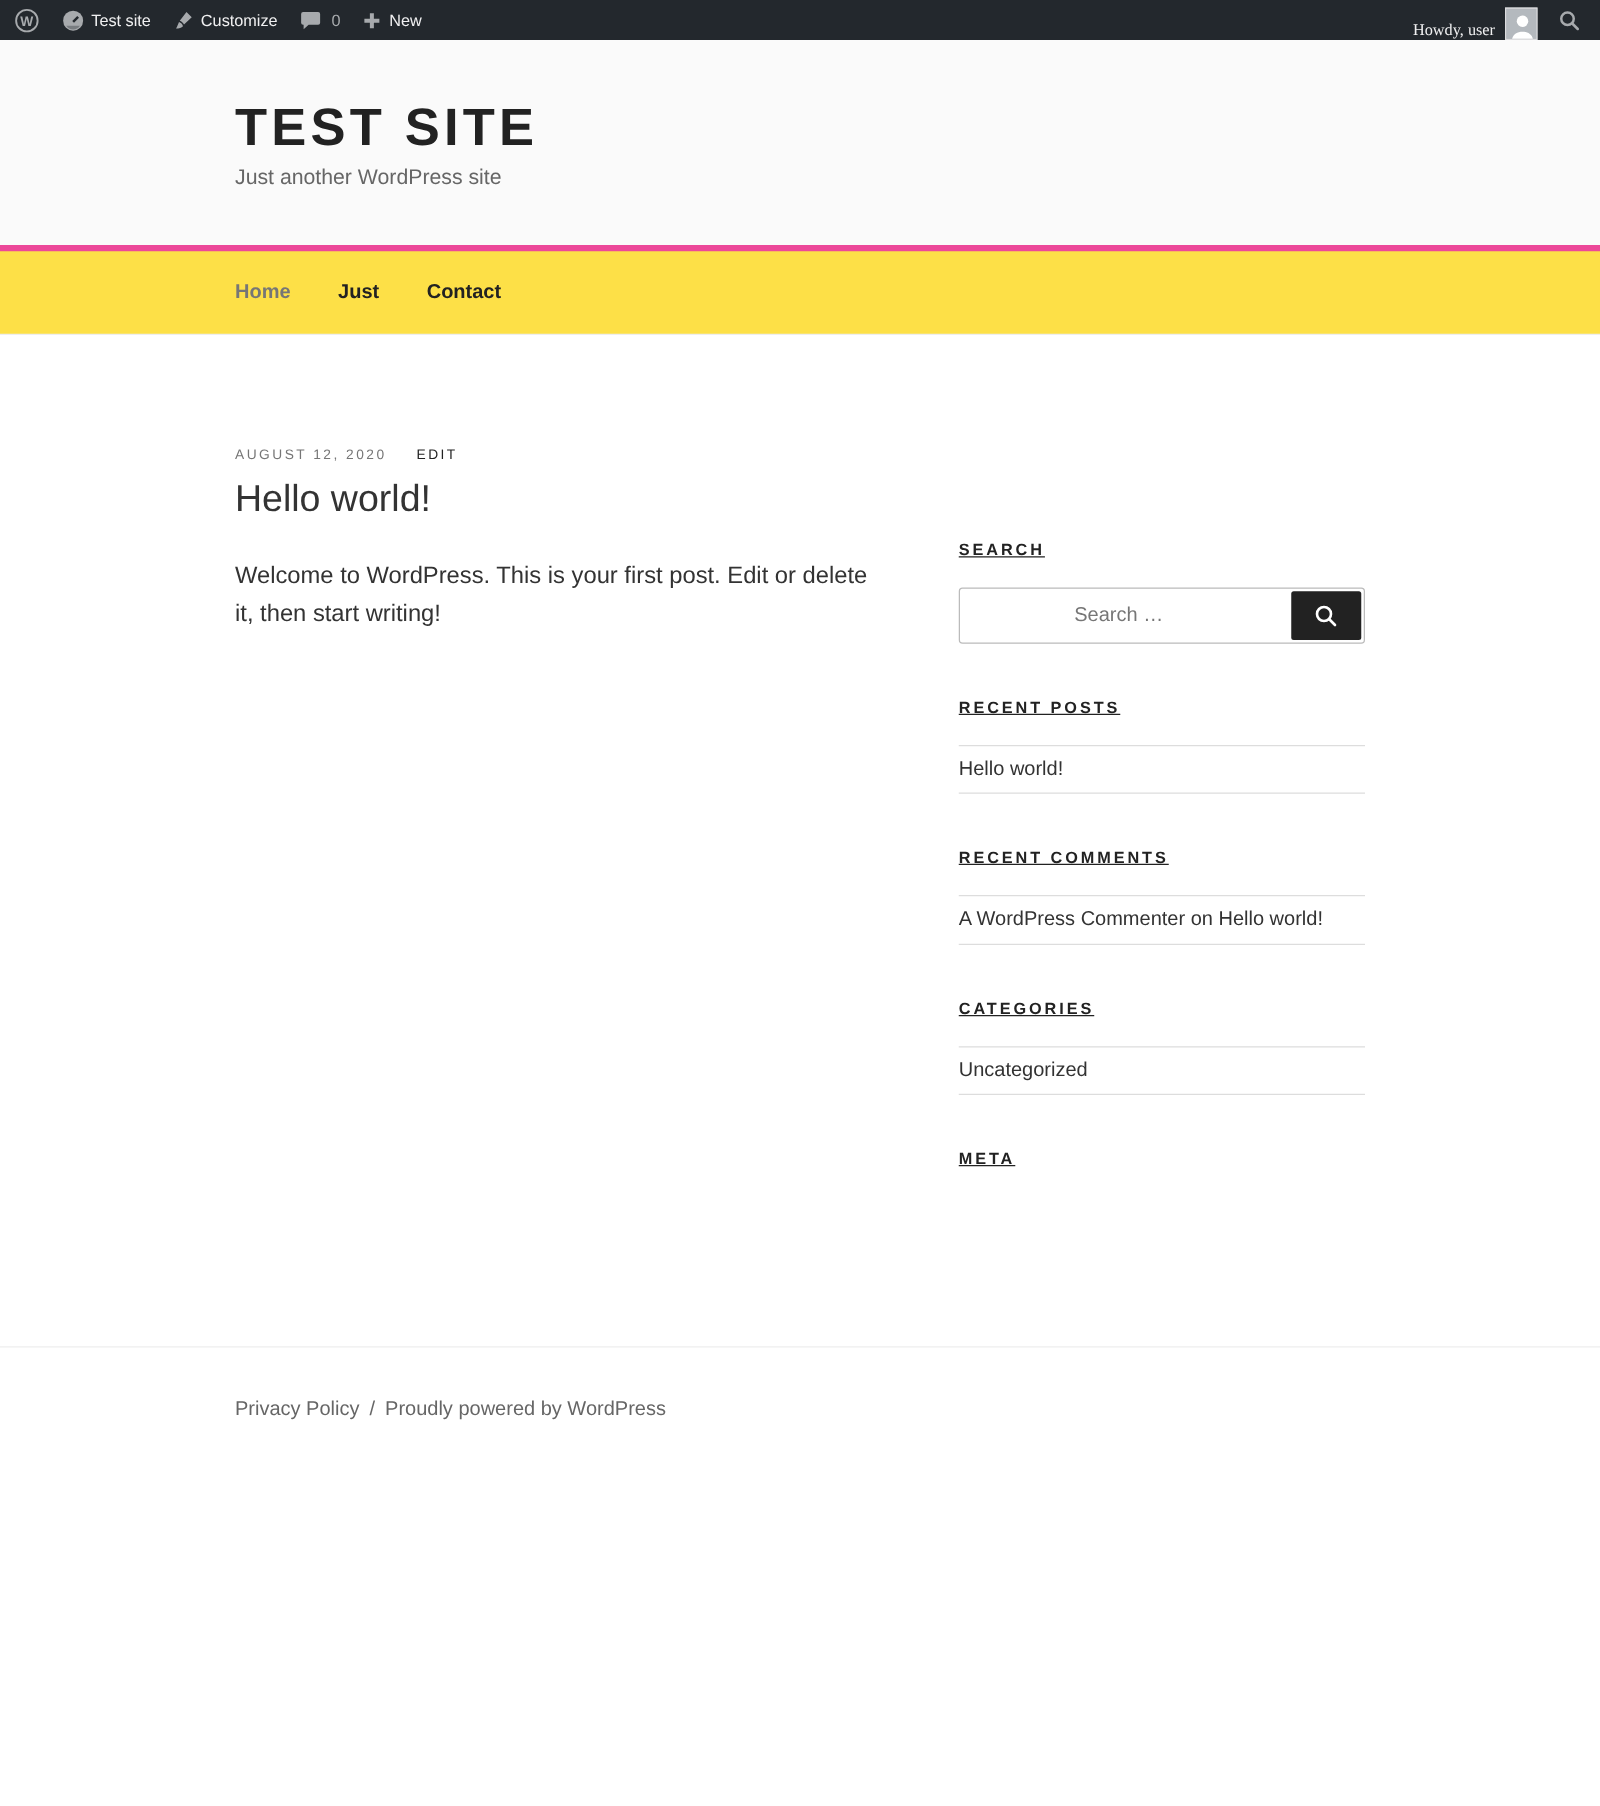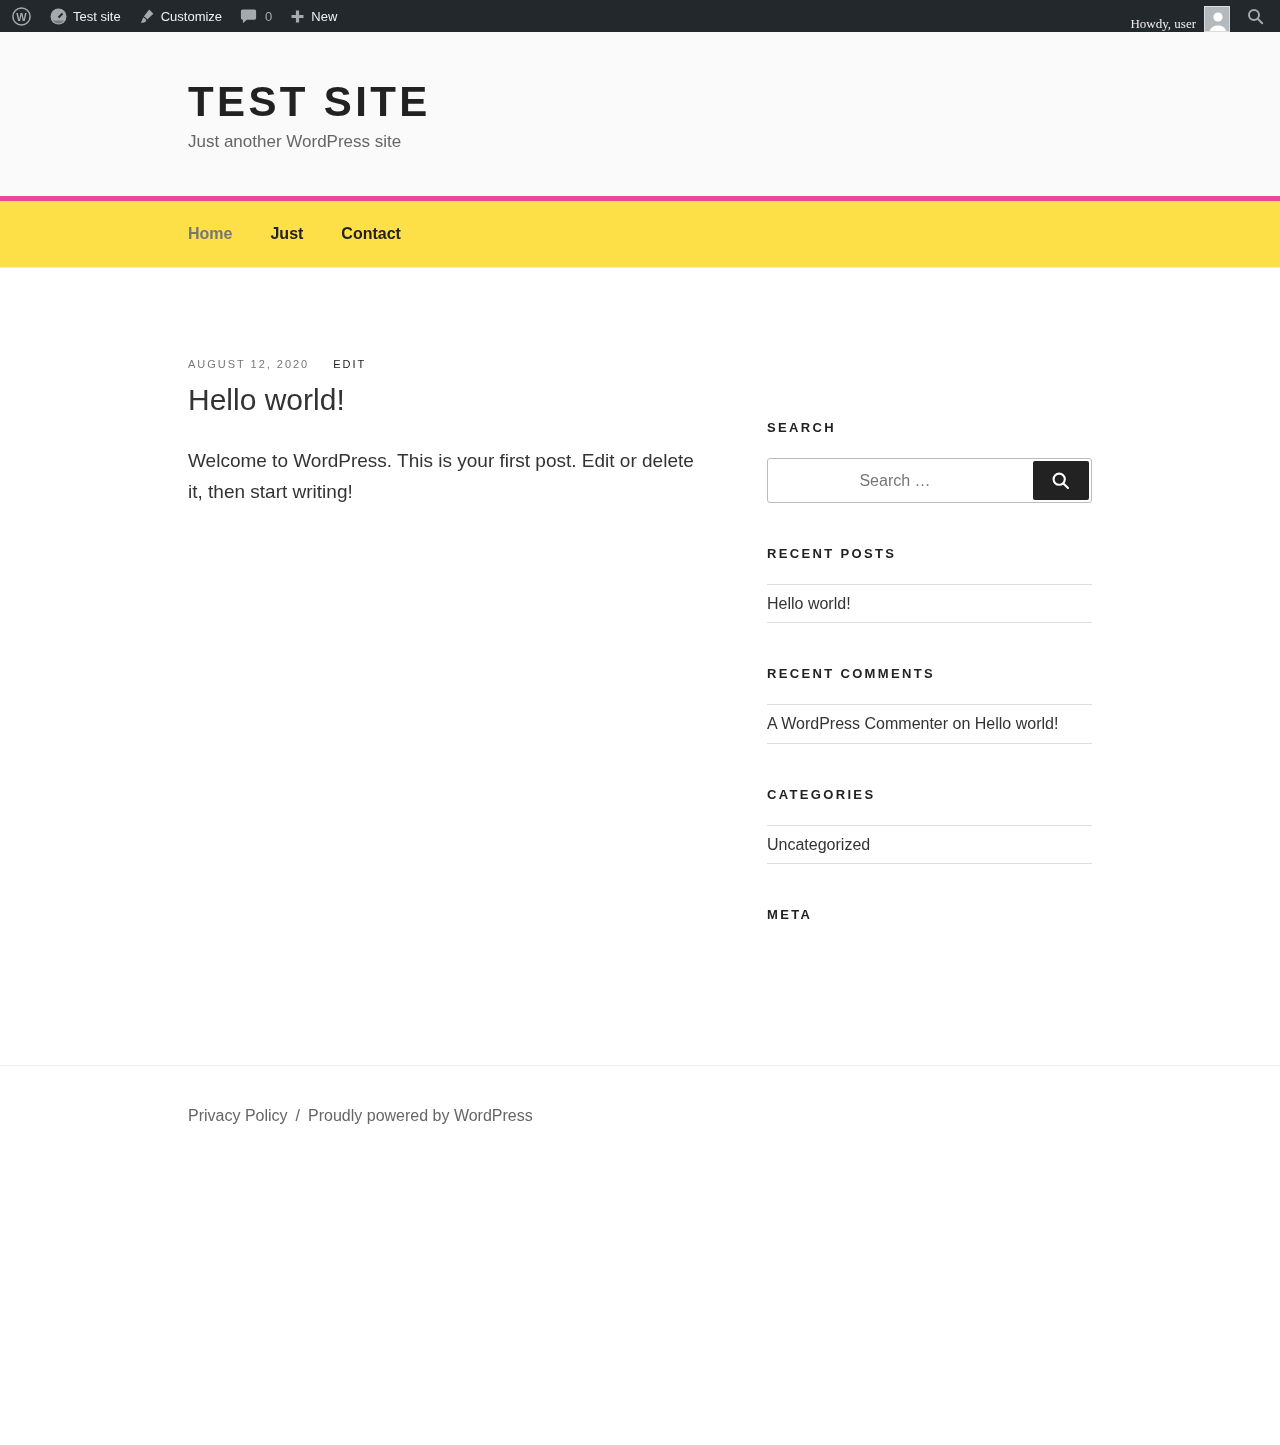--- a/index.html
+++ b/index.html
@@ -68,21 +68,21 @@
     font-size: 30px; font-weight: 400; color: #333;
     margin: 10px 0 0; line-height: 1.25;
   }
   .entry-title a { color: #333; }
   .entry-body { margin: 26px 0 0; font-size: 19px; line-height: 1.66; color: #333; }
 
   
   .widget { margin-bottom: 44px; }
   .widget-title {
     font-size: 13px; font-weight: 700; letter-spacing: 0.18em;
-    color: #222; margin: 0 0 24px; line-height: 1;
+    color: #222; margin: 12px 0 24px; line-height: 1; text-decoration: underline;
   }
   .widget-list { list-style: none; margin: 0; padding: 0; border-top: 1px solid #ddd; }
   .widget-list li {
     border-bottom: 1px solid #ddd; padding: 9px 0;
     font-size: 16px; line-height: 1.2; color: #333;
   }
   .widget-list a { color: #333; }
 
   .search-form { position: relative; margin-top: 24px; }
   .search-field {

